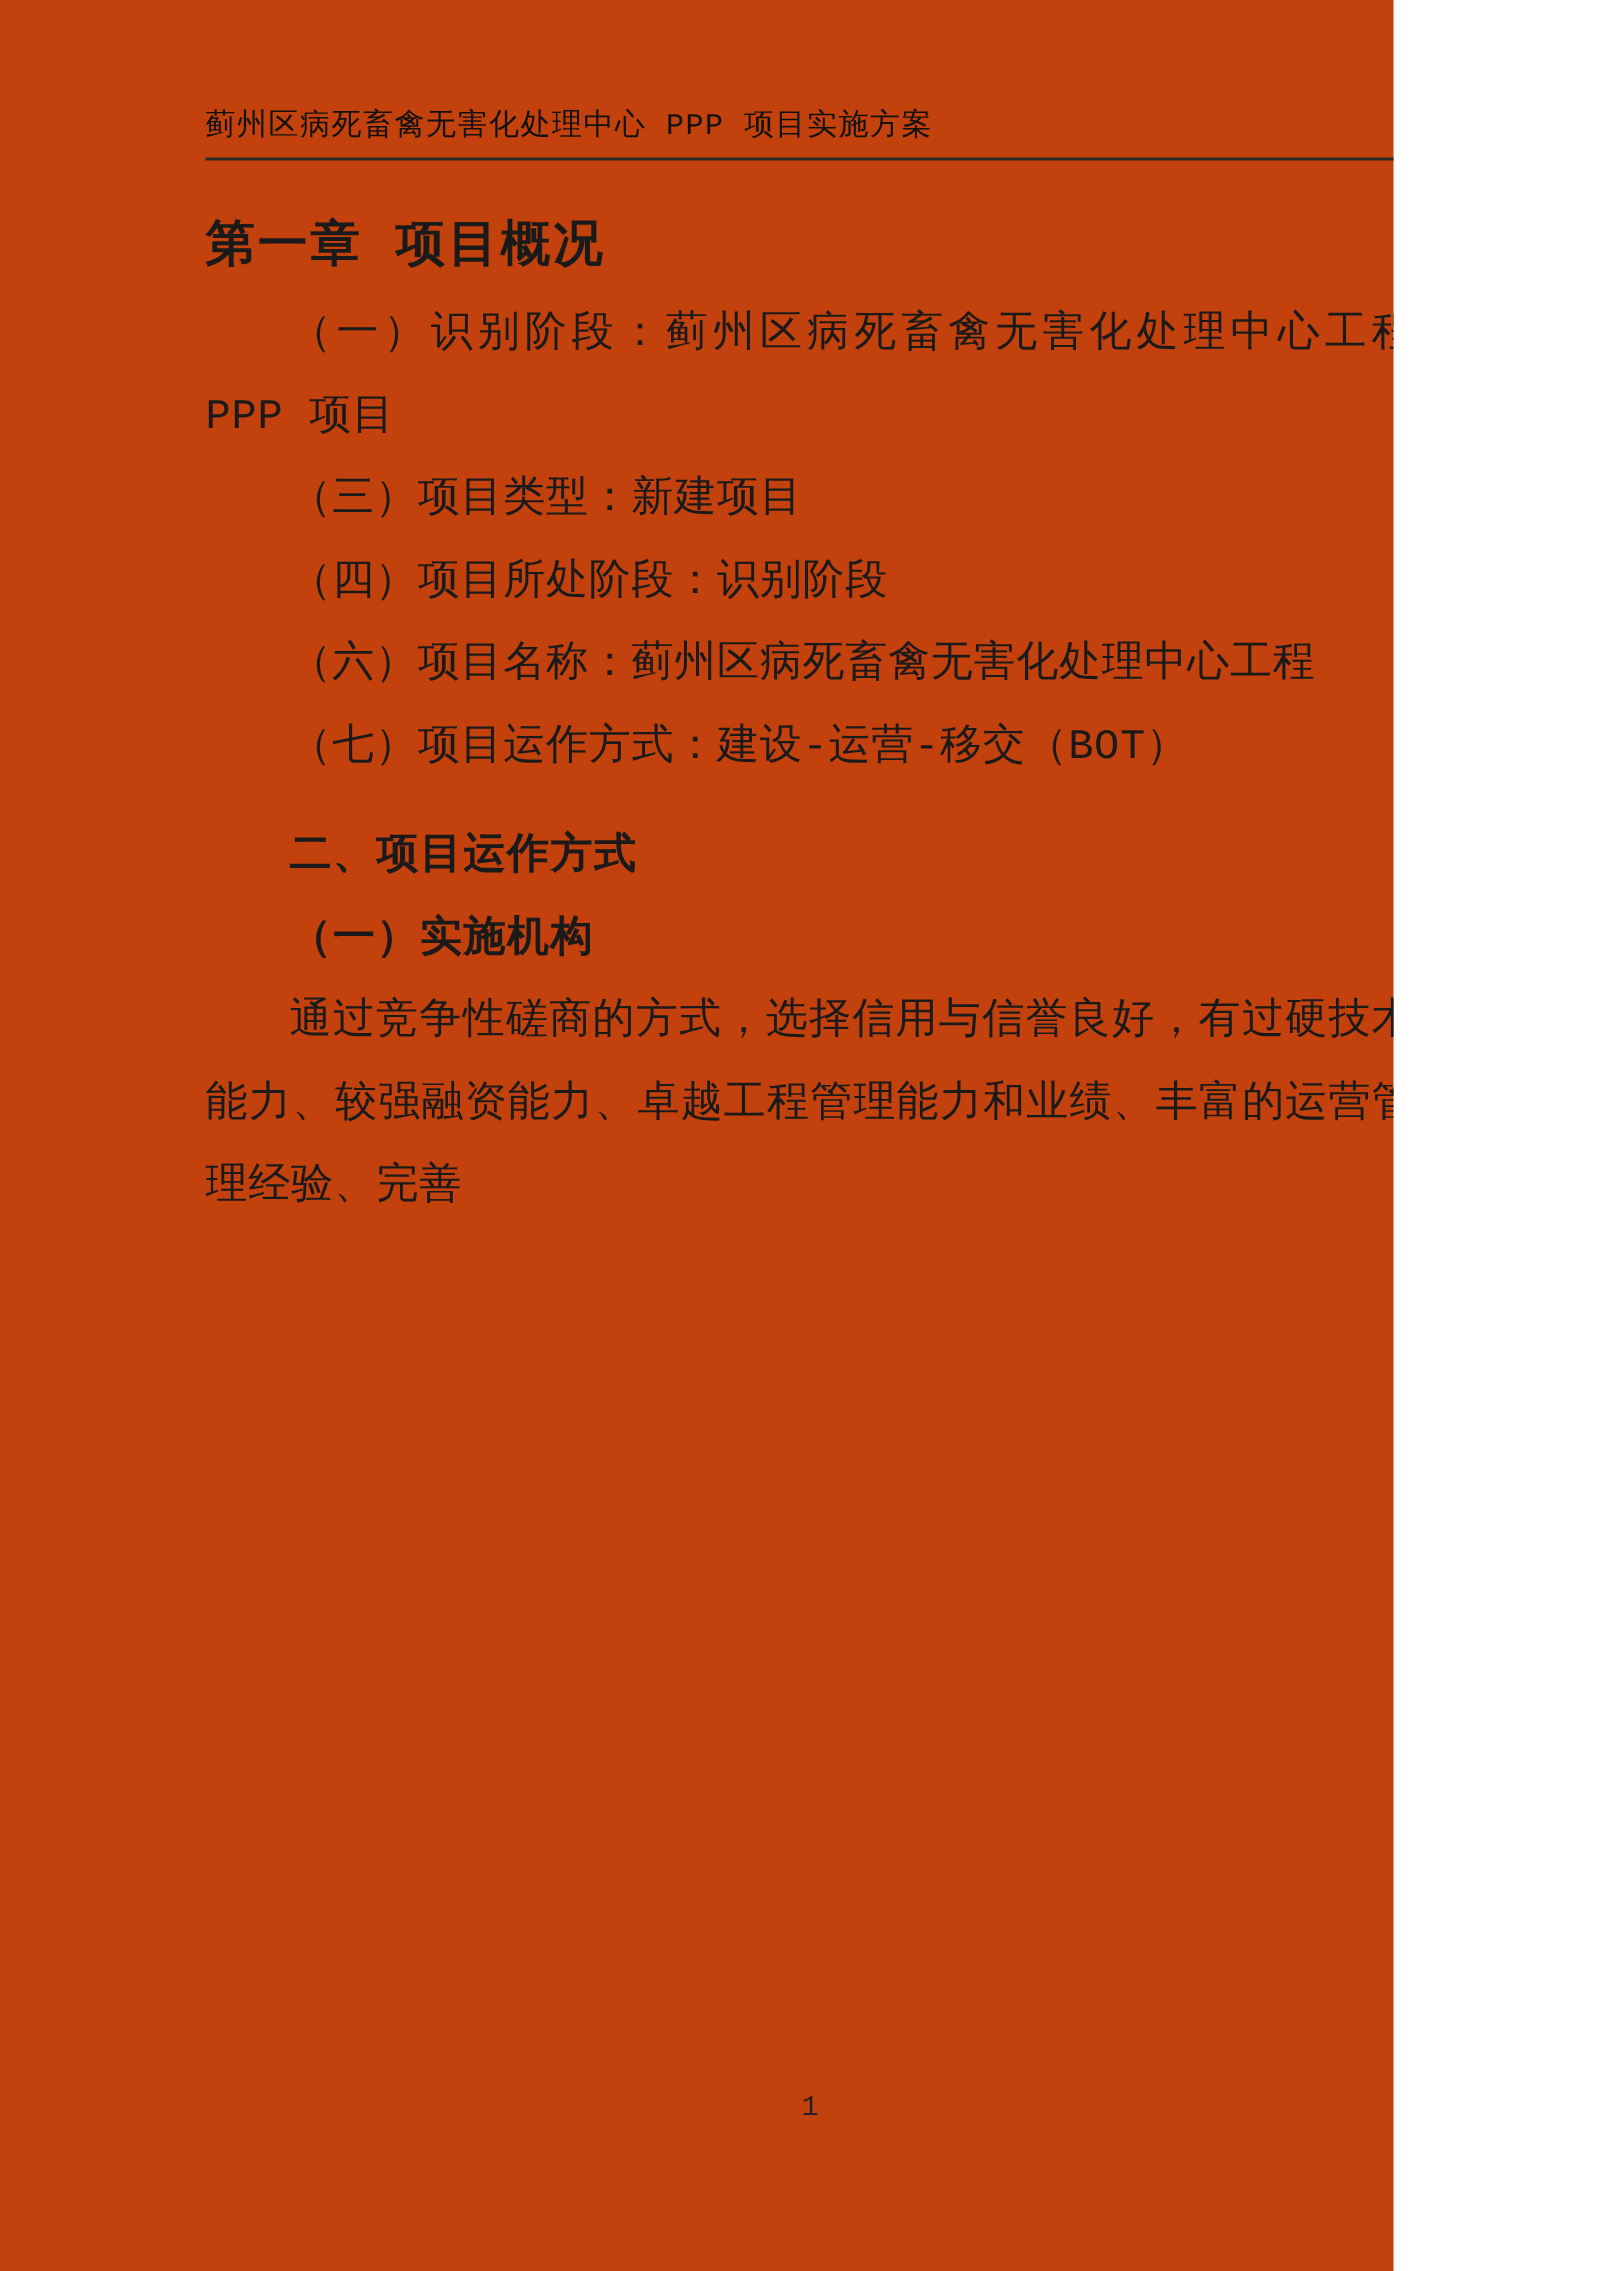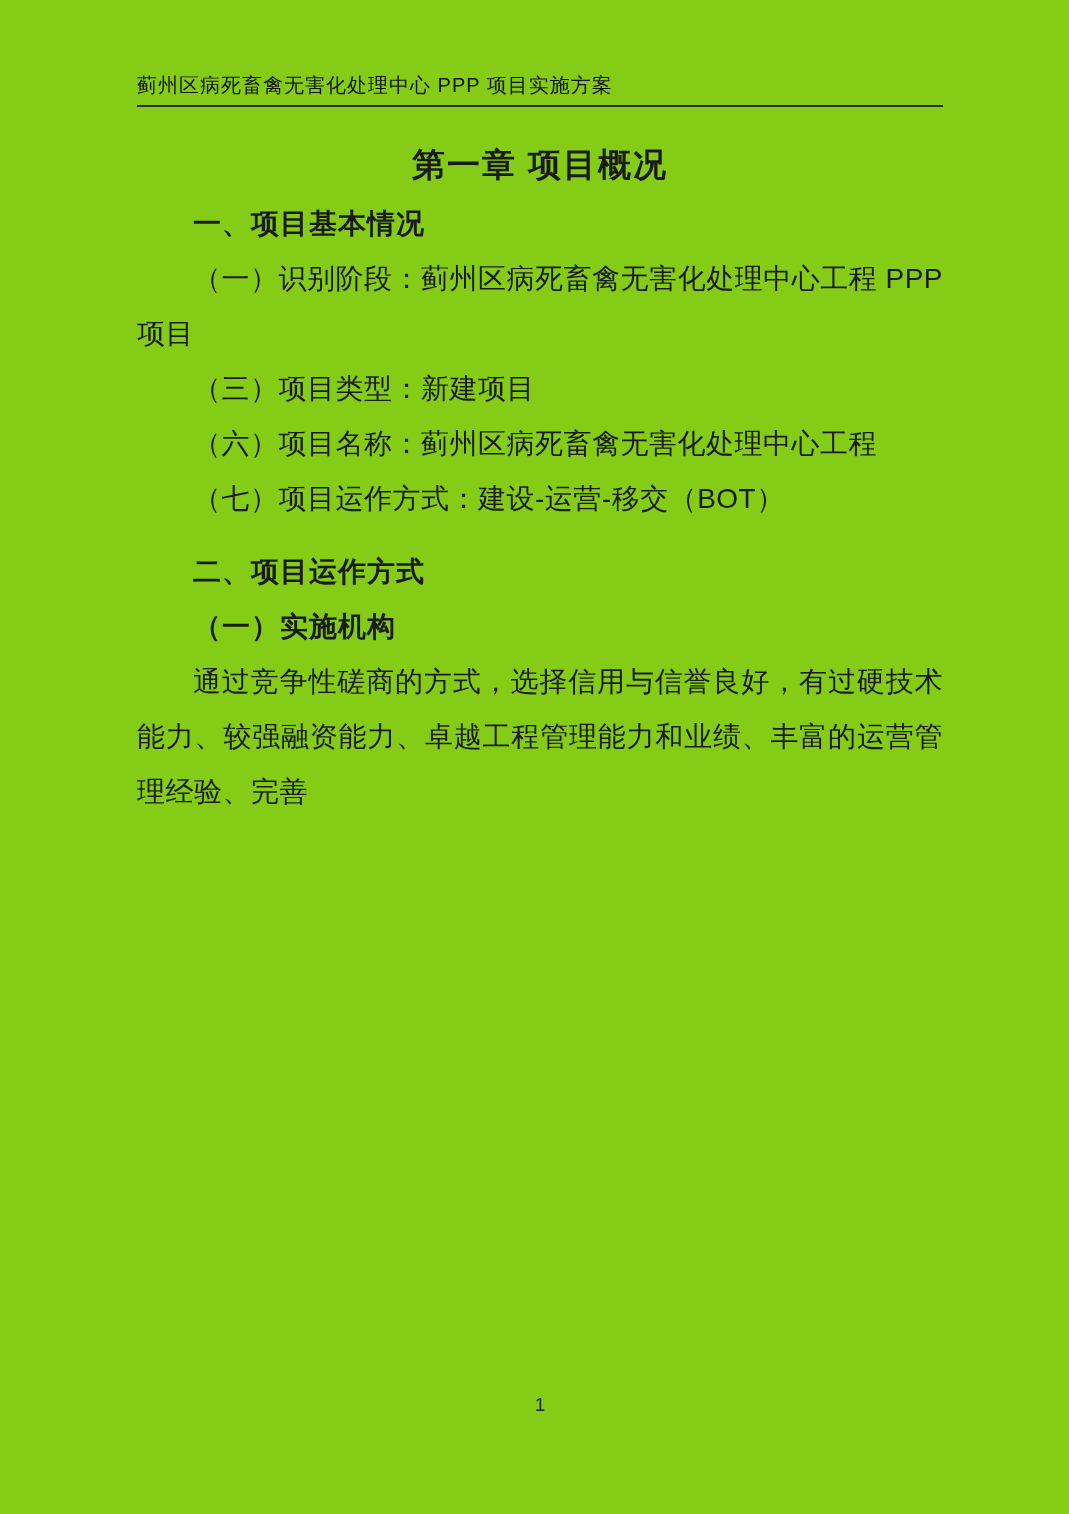--- a/index.html
+++ b/index.html
@@ -2,25 +2,25 @@
 <html><head>
 <meta charset="utf-8">
 <style>
   html, body {
     margin: 0;
     padding: 0;
     background: #ffffff;
   }
   .page {
     position: relative;
-    width: 1069px;
+    width: 929px;
     height: 1514px;
-    background: #84cc16;
+    background: #c2410c;
     color: #1a1a1a;
-    font-family: Liberation Sans, sans-serif;
+    font-family: Liberation Mono, monospace;
     overflow: hidden;
   }
   .doc-header {
     position: absolute;
     top: 72px;
     left: 137px;
     width: 806px;
     font-size: 20px;
     line-height: 26px;
     letter-spacing: 1px;
@@ -30,21 +30,21 @@
   }
   .doc-body {
     position: absolute;
     top: 131px;
     left: 137px;
     width: 806px;
   }
   .chapter-title {
     font-size: 33px;
     font-weight: bold;
-    text-align: center;
+    text-align: left;
     line-height: 44px;
     margin: 12px 0 9px 0;
     letter-spacing: 2px;
   }
   .block {
     font-size: 28px;
     line-height: 55px;
     text-align: justify;
     text-justify: inter-ideograph;
     text-indent: 2em;
@@ -71,27 +71,27 @@
 <body>
 
 <div class="page">
 
   <div class="doc-header">蓟州区病死畜禽无害化处理中心 PPP 项目实施方案</div>
 
   <div class="doc-body">
 
     <div class="chapter-title">第一章 项目概况</div>
 
-    <div class="block heading">一、项目基本情况</div>
 
     <div class="block">（一）识别阶段：蓟州区病死畜禽无害化处理中心工程 PPP 项目</div>
 
 
     <div class="block">（三）项目类型：新建项目</div>
 
+    <div class="block">（四）项目所处阶段：识别阶段</div>
 
 
     <div class="block">（六）项目名称：蓟州区病死畜禽无害化处理中心工程</div>
 
     <div class="block">（七）项目运作方式：建设-运营-移交（BOT）</div>
 
 
     <div class="block heading space-before">二、项目运作方式</div>
 
     <div class="block heading">（一）实施机构</div>

